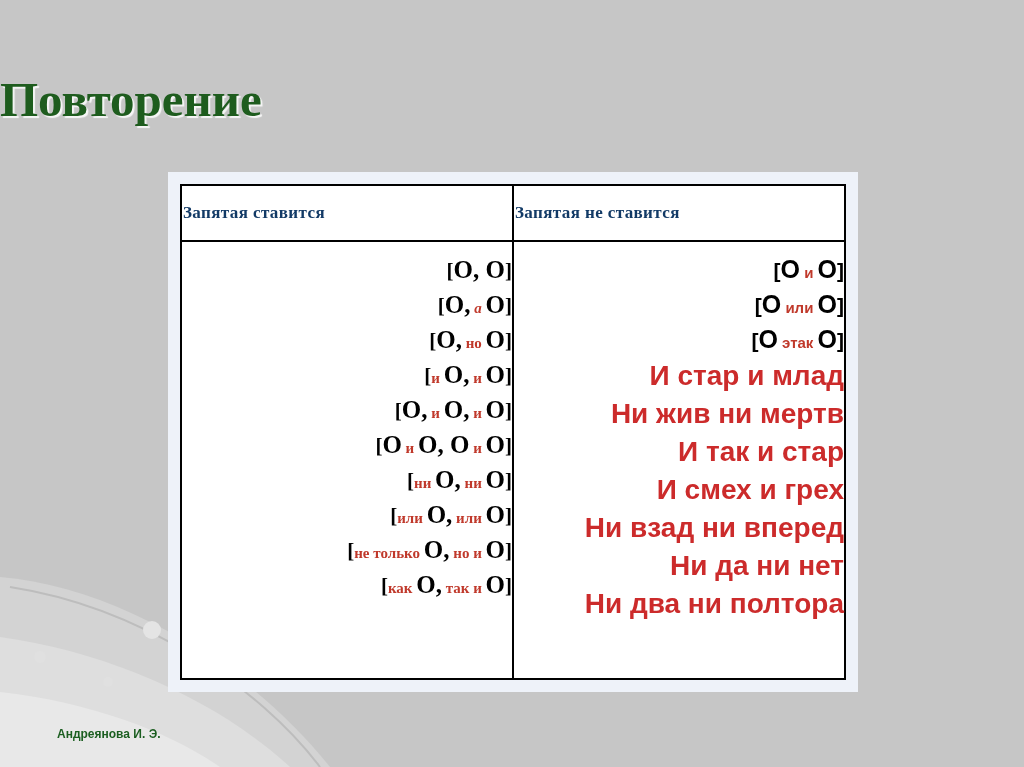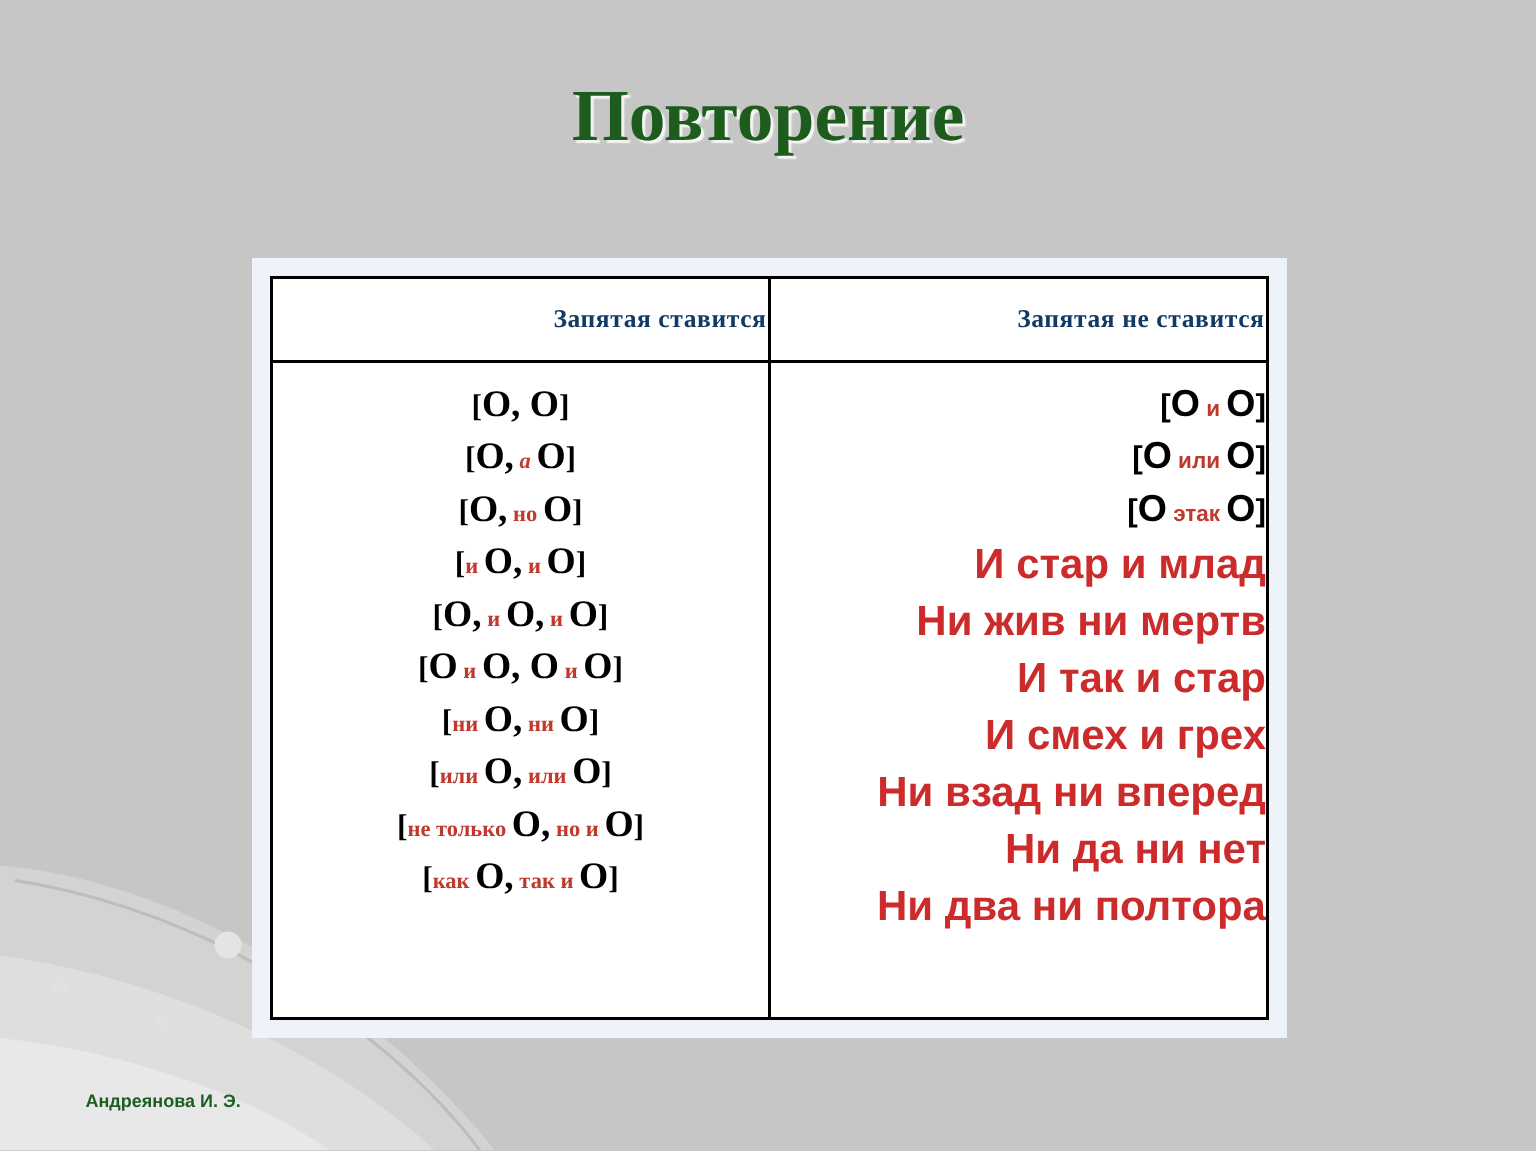--- a/index.html
+++ b/index.html
@@ -20,24 +20,23 @@
     position: absolute;
     left: 0;
     bottom: 0;
     width: 420px;
     height: 330px;
     pointer-events: none;
   }
 
   .slide-title {
     position: absolute;
-    top: 48px;
+    top: 71px;
     left: 0;
     width: 1024px;
-    text-align: center;
     font-family: "Liberation Serif", serif;
     font-size: 49px;
     font-weight: bold;
     color: #1e5c1e;
     text-shadow: 2px 2px 1px rgba(255,255,255,0.85);
     letter-spacing: 0px;
   }
 
   .table-wrap {
     position: absolute;
@@ -58,21 +57,21 @@
     background: #ffffff;
     table-layout: fixed;
   }
   table.rules th, table.rules td {
     border: 2px solid #000000;
     vertical-align: top;
     background: #ffffff;
   }
   table.rules th {
     height: 52px;
-    text-align: right;
+    text-align: left;
     vertical-align: middle;
     font-family: "Liberation Serif", serif;
     font-size: 17px;
     font-weight: bold;
     color: #123a66;
     letter-spacing: 0.4px;
   }
   table.rules td {
     padding: 10px 0 14px 0;
   }
@@ -81,21 +80,21 @@
 
   
   ul.formula-list, ul.phrase-list {
     list-style: none;
     margin: 0;
     padding: 0;
   }
   ul.formula-list li {
     font-family: "Liberation Serif", serif;
     color: #000000;
-    text-align: center;
+    text-align: right;
     line-height: 1.0;
     padding: 5px 0;
     white-space: nowrap;
   }
   .big {
     font-size: 25px;
     font-weight: bold;
   }
   .small-italic {
     font-size: 15px;

